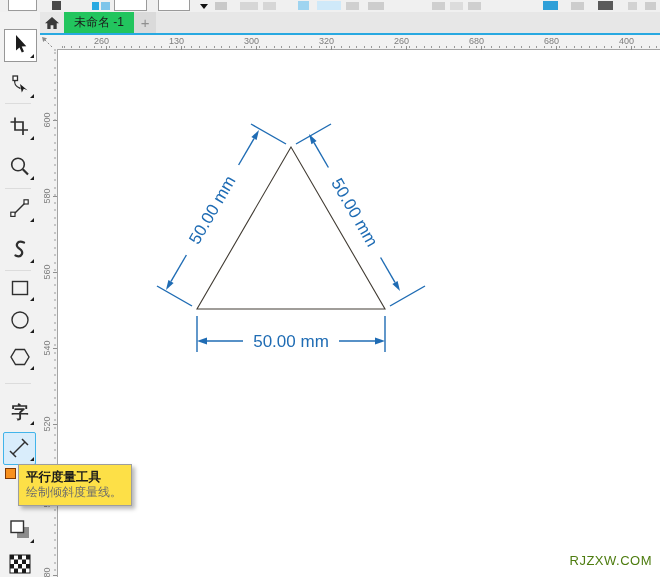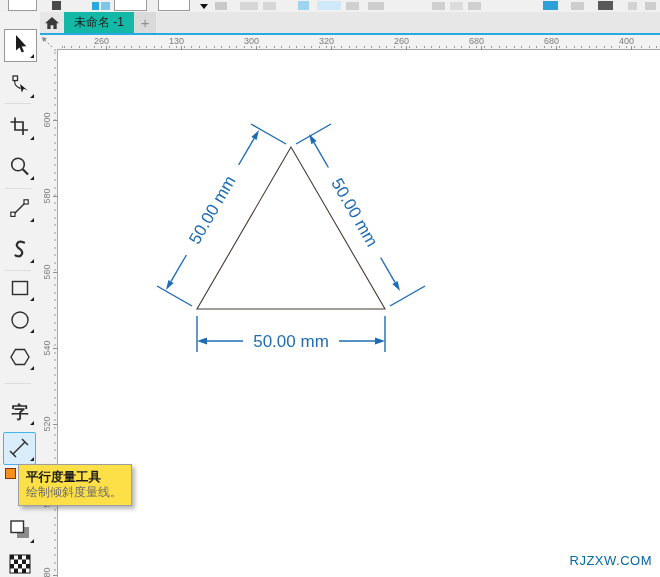--- a/index.html
+++ b/index.html
@@ -13,38 +13,38 @@
   .tool svg{display:block;}
   .fly{position:absolute;right:3px;bottom:2px;width:0;height:0;border-left:4px solid transparent;border-bottom:4px solid #1d1d1d;}
   .sep{position:absolute;left:5px;width:26px;height:1px;background:#dcdcdc;}
   .pickbox{position:absolute;left:4px;top:17px;width:31px;height:31px;background:#fff;border:1px solid #979797;}
   .dimbox{position:absolute;left:3px;top:420px;width:31px;height:31px;background:#d9edfb;border:1px solid #41b4ea;border-radius:2px;}
   .glyph-text{font-size:17px;font-weight:bold;color:#2f2f2f;line-height:17px;}
   .orangesq{position:absolute;left:5px;top:456px;width:9px;height:9px;background:#f8901d;border:1px solid #7d3705;}
   
   .tabbar{position:absolute;left:40px;top:12px;right:0;height:21px;background:#e7e7e7;display:flex;align-items:stretch;}
   .homebtn{width:24px;display:flex;align-items:center;justify-content:center;}
-  .tab-active{background:#14b8a6;display:flex;align-items:center;padding:0 10px;font-size:12px;color:#1d1d1d;}
+  .tab-active{background:#22c55e;display:flex;align-items:center;padding:0 10px;font-size:12px;color:#1d1d1d;}
   .newtab{width:22px;background:#dadada;display:flex;align-items:center;justify-content:center;color:#8f8f8f;font-size:15px;line-height:15px;}
   .bluebar{position:absolute;left:40px;top:33px;right:0;height:2px;background:#29a9e1;}
   
   .corner{position:absolute;left:40px;top:35px;width:18px;height:14px;background:#f2f2f2;}
   .corner2{position:absolute;left:40px;top:49px;width:18px;height:14px;background:#f2f2f2;}
   .hruler{position:absolute;left:58px;top:35px;right:0;height:14px;background:#f2f2f2;border-bottom:1px solid #a5a5a5;}
   .hlab{position:absolute;top:1px;width:24px;height:10px;line-height:10px;font-size:9px;color:#7d7d7d;}
   .hlab::after{content:"";position:absolute;left:50%;top:10px;width:1px;height:4px;background:#8f8f8f;}
   .hdots{position:absolute;left:0;right:0;bottom:1px;height:2px;background:repeating-linear-gradient(to right,#9a9a9a 0 1px,transparent 1px 7.5px);background-position:6px 0;}
   .vruler{position:absolute;left:40px;top:49px;width:17px;bottom:0;background:#f2f2f2;border-right:1px solid #a5a5a5;}
   .vlab{position:absolute;left:-5px;width:24px;height:12px;line-height:12px;text-align:center;transform:rotate(-90deg);font-size:9px;color:#7d7d7d;}
   .vdots{position:absolute;top:0;bottom:0;right:1px;width:2px;background:repeating-linear-gradient(to bottom,#9a9a9a 0 1px,transparent 1px 7.5px);background-position:0 3.5px;}
   .vtick{position:absolute;right:0;width:4px;height:1px;background:#8f8f8f;}
   
   .canvas{position:absolute;left:58px;top:50px;right:0;bottom:0;background:#fff;}
   .canvas svg{position:absolute;left:0;top:0;}
-  .watermark{position:absolute;right:8px;bottom:9px;font-size:13px;letter-spacing:0.5px;color:#0369a1;text-align:right;}
+  .watermark{position:absolute;right:8px;bottom:9px;font-size:13px;letter-spacing:0.5px;color:#4d7c0f;text-align:right;}
   
   .tooltip{position:absolute;left:18px;top:464px;background:#fde047;border:1px solid #9e9e9e;box-shadow:3px 3px 4px rgba(0,0,0,0.28);padding:4px 9px 5px 7px;white-space:nowrap;z-index:50;}
   .tt-title{font-size:12.5px;font-weight:bold;color:#1a1a1a;line-height:16px;}
   .tt-desc{font-size:12px;color:#6b6b6b;line-height:15px;}
 </style>
 </head>
 <body>
 
 <div class="screen">
 

